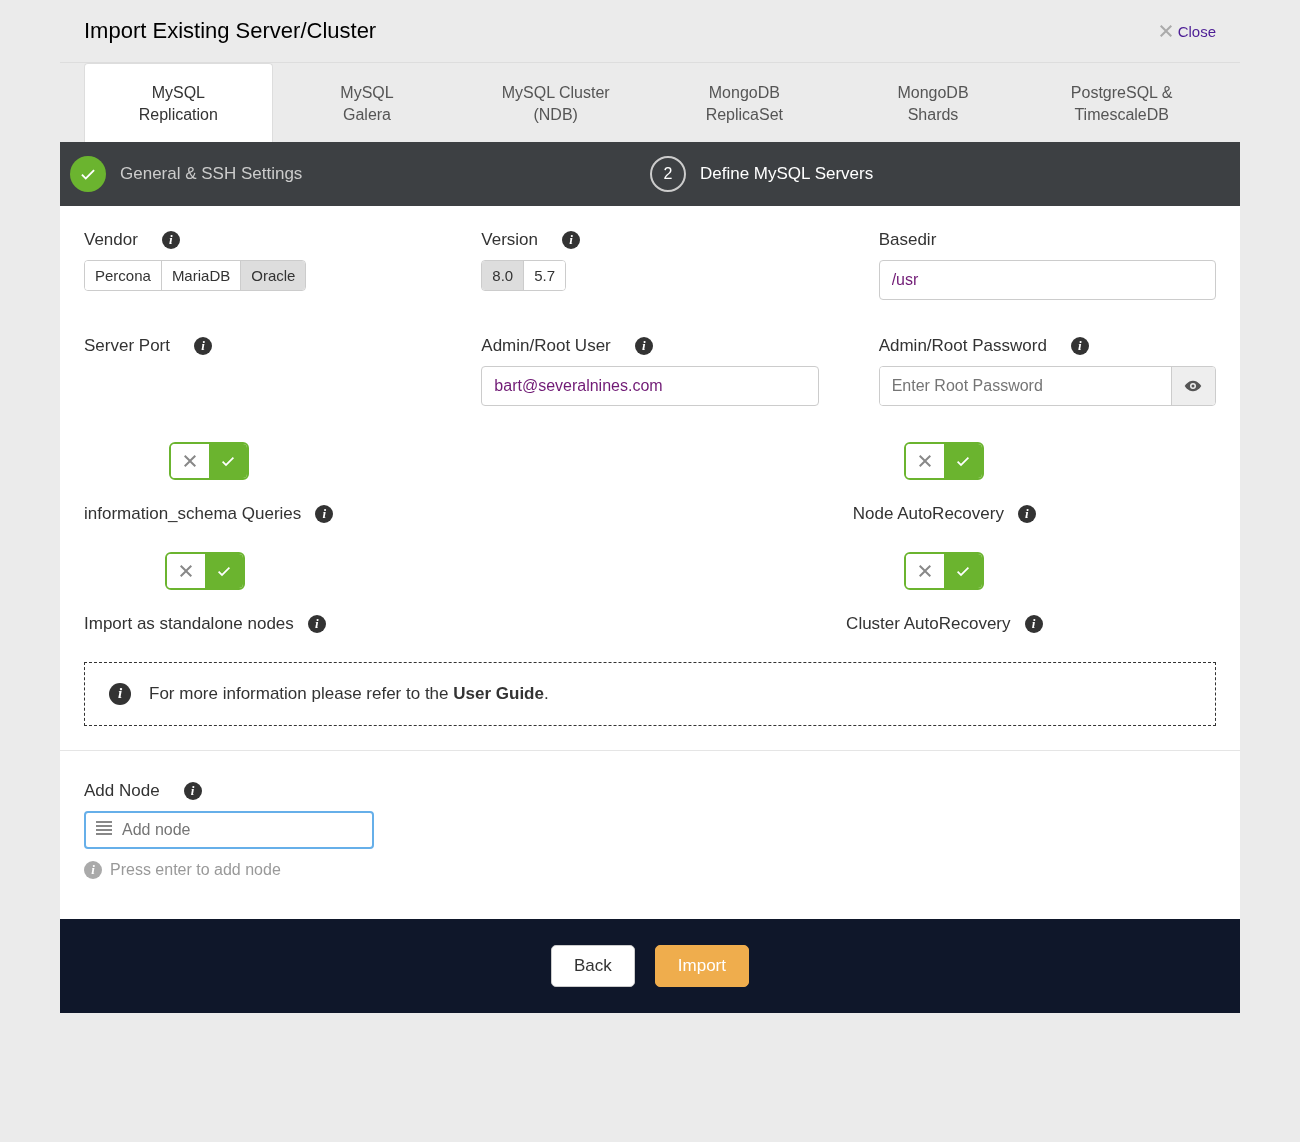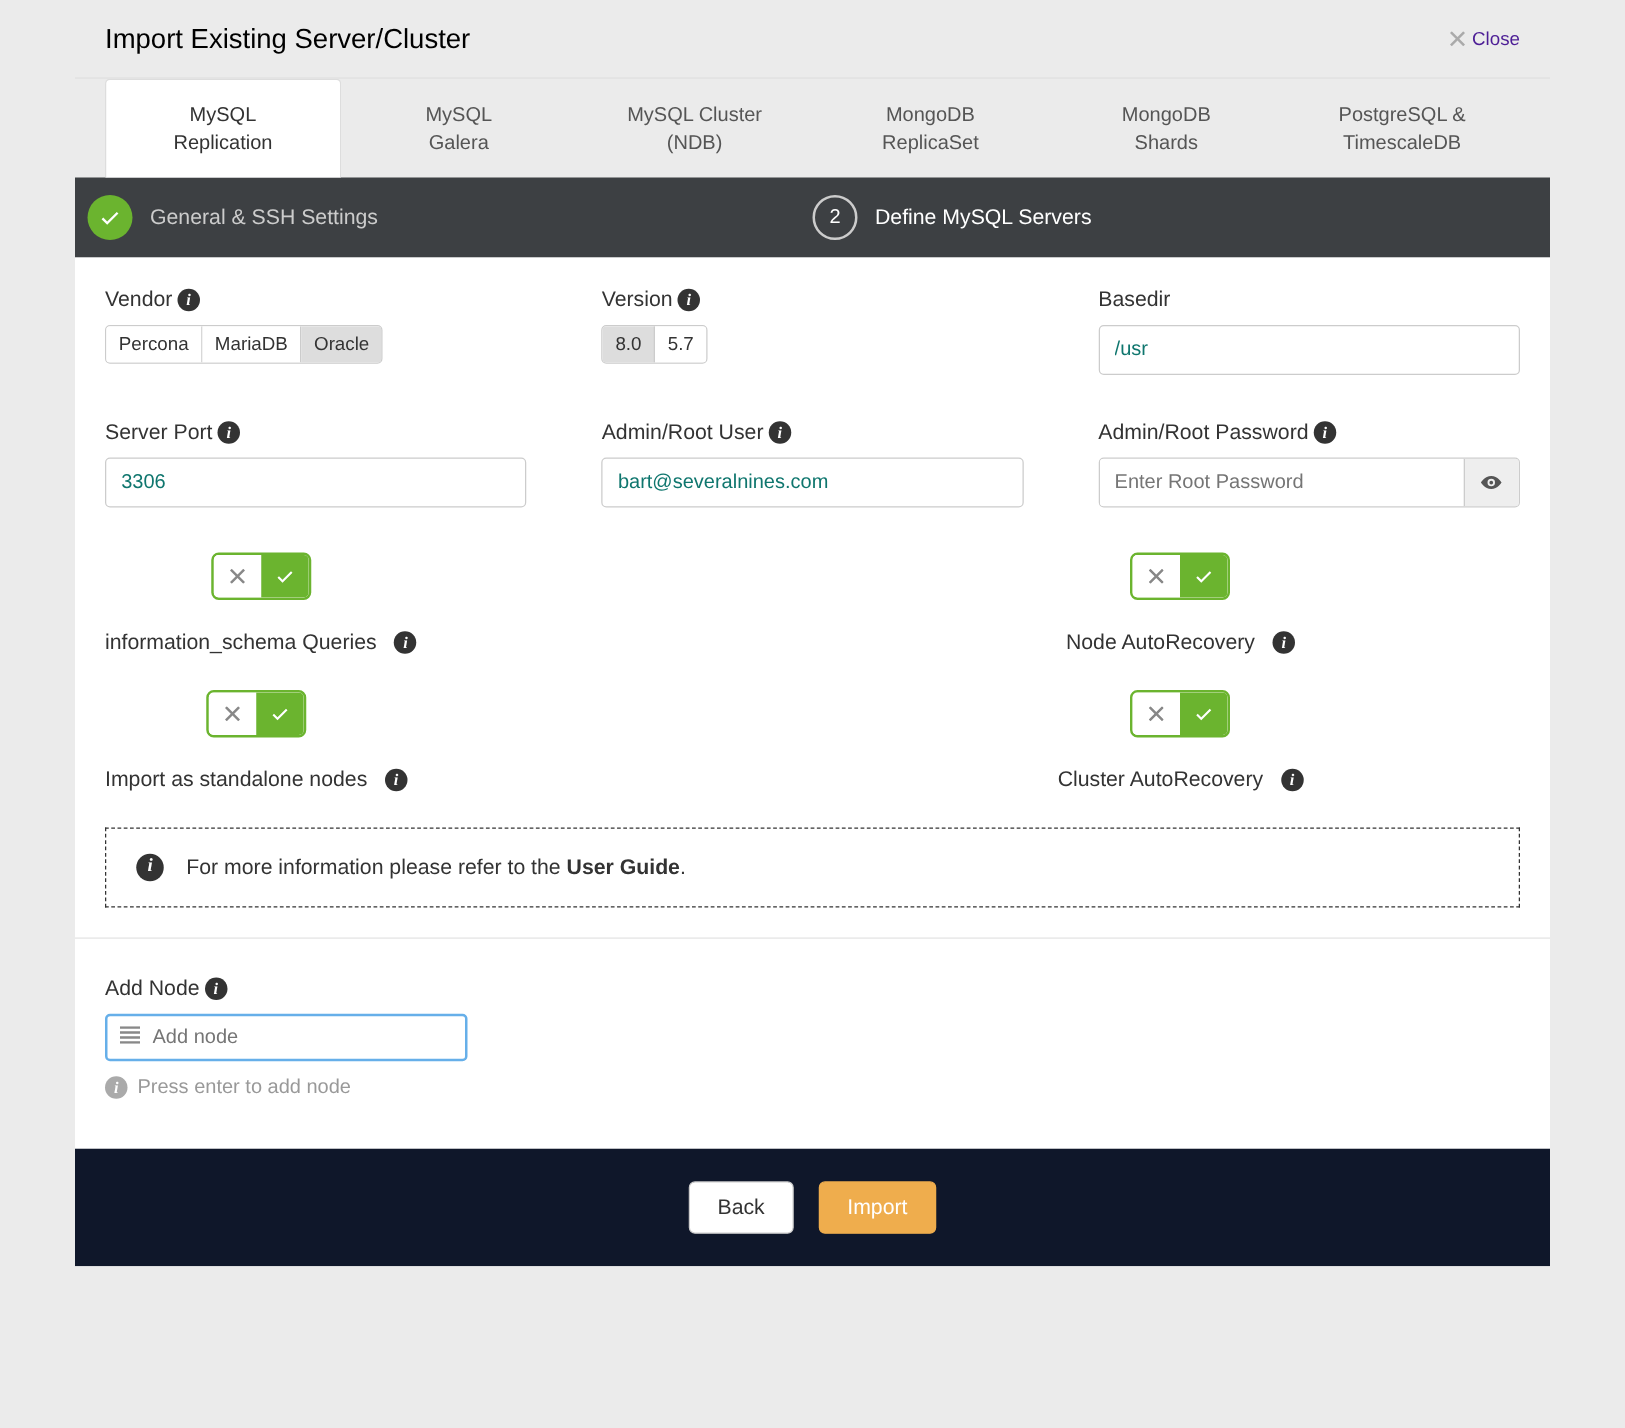--- a/index.html
+++ b/index.html
@@ -17,29 +17,29 @@
 .steps { display: flex; background: #3d4043; color: #ccc; padding: 14px 10px; align-items: center; }
 .step { display: flex; align-items: center; gap: 14px; flex: 1; font-size: 17px; }
 .step.done .circle { background: #6bb42f; border: none; }
 .circle { width: 36px; height: 36px; border-radius: 50%; border: 2px solid #ccc; display: flex; align-items: center; justify-content: center; color: #fff; font-size: 16px; }
 .step.done .circle svg { fill: #fff; }
 .step.active { color: #fff; }
 
 .form-body { background: #fff; padding: 24px; }
 .row { display: flex; gap: 60px; margin-bottom: 36px; }
 .col { flex: 1; display: flex; flex-direction: column; }
-.label { display: flex; align-items: center; gap: 4px; font-size: 17px; margin-bottom: 10px; color: #333; }
+.label { display: flex; align-items: center; gap: 24px; font-size: 17px; margin-bottom: 10px; color: #333; }
 .info-icon { width: 18px; height: 18px; background: #333; border-radius: 50%; color: #fff; display: inline-flex; align-items: center; justify-content: center; font-style: italic; font-family: Georgia, serif; font-size: 13px; font-weight: bold; }
 
 .btn-group { display: flex; border: 1px solid #ccc; border-radius: 4px; overflow: hidden; width: fit-content; }
 .btn-group button { background: #fff; border: none; border-right: 1px solid #ccc; padding: 6px 10px; font-size: 15px; cursor: pointer; color: #333; }
 .btn-group button:last-child { border-right: none; }
 .btn-group button.selected { background: #ddd; }
 
-.input { border: 1px solid #ccc; border-radius: 4px; padding: 10px 12px; font-size: 16px; width: 100%; color: #0f766e; }
+.input { border: 1px solid #ccc; border-radius: 4px; padding: 10px 12px; font-size: 16px; width: 100%; color: #701a75; }
 .input::placeholder { color: #999; }
 
 .pw-wrap { display: flex; border: 1px solid #ccc; border-radius: 4px; overflow: hidden; }
 .pw-wrap input { border: none; flex: 1; padding: 10px 12px; font-size: 16px; }
 .pw-wrap .eye { width: 44px; background: #eee; border-left: 1px solid #ccc; display: flex; align-items: center; justify-content: center; cursor: pointer; }
 
 .toggle-row { display: flex; gap: 100px; margin-bottom: 28px; }
 .toggle-item { display: flex; align-items: center; gap: 24px; flex-direction: column; }
 .toggle { display: flex; border: 2px solid #6bb42f; border-radius: 6px; overflow: hidden; }
 .toggle .off { width: 38px; height: 34px; background: #fff; display: flex; align-items: center; justify-content: center; color: #888; }
@@ -148,21 +148,20 @@
         <input class="input" value="/usr" style="">
       </div>
     </div>
 
     <div class="row">
       <div class="col">
         <div class="label">
           <span>Server Port</span>
             <span class="info-icon">i</span>
         </div>
-        <input class="input" value="3306" style="">
       </div>
       <div class="col">
         <div class="label">
           <span>Admin/Root User</span>
             <span class="info-icon">i</span>
         </div>
         <input class="input" value="bart@severalnines.com" style="">
       </div>
       <div class="col">
         <div class="label">

